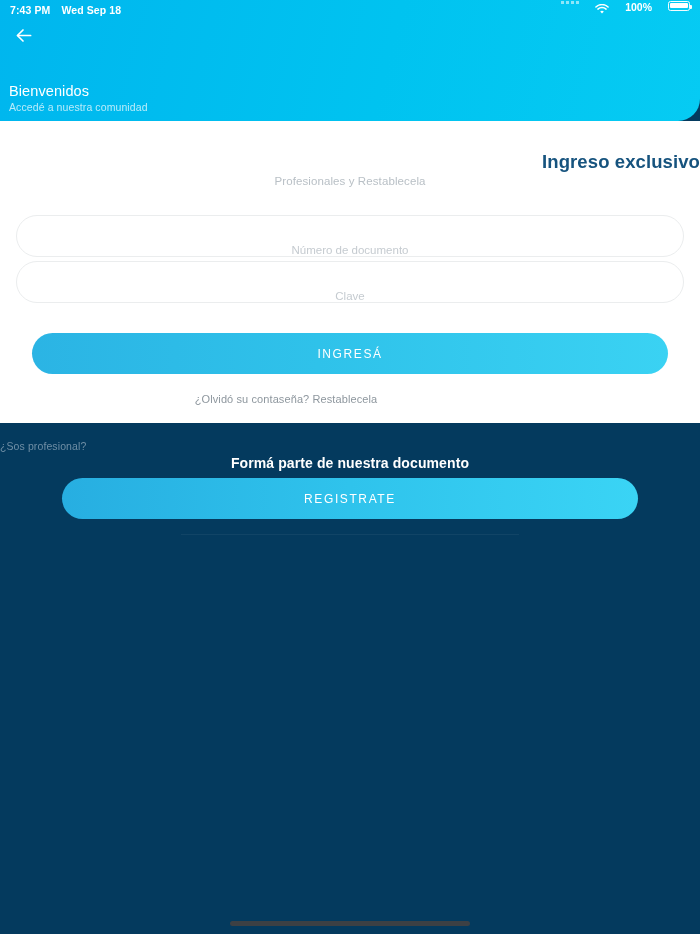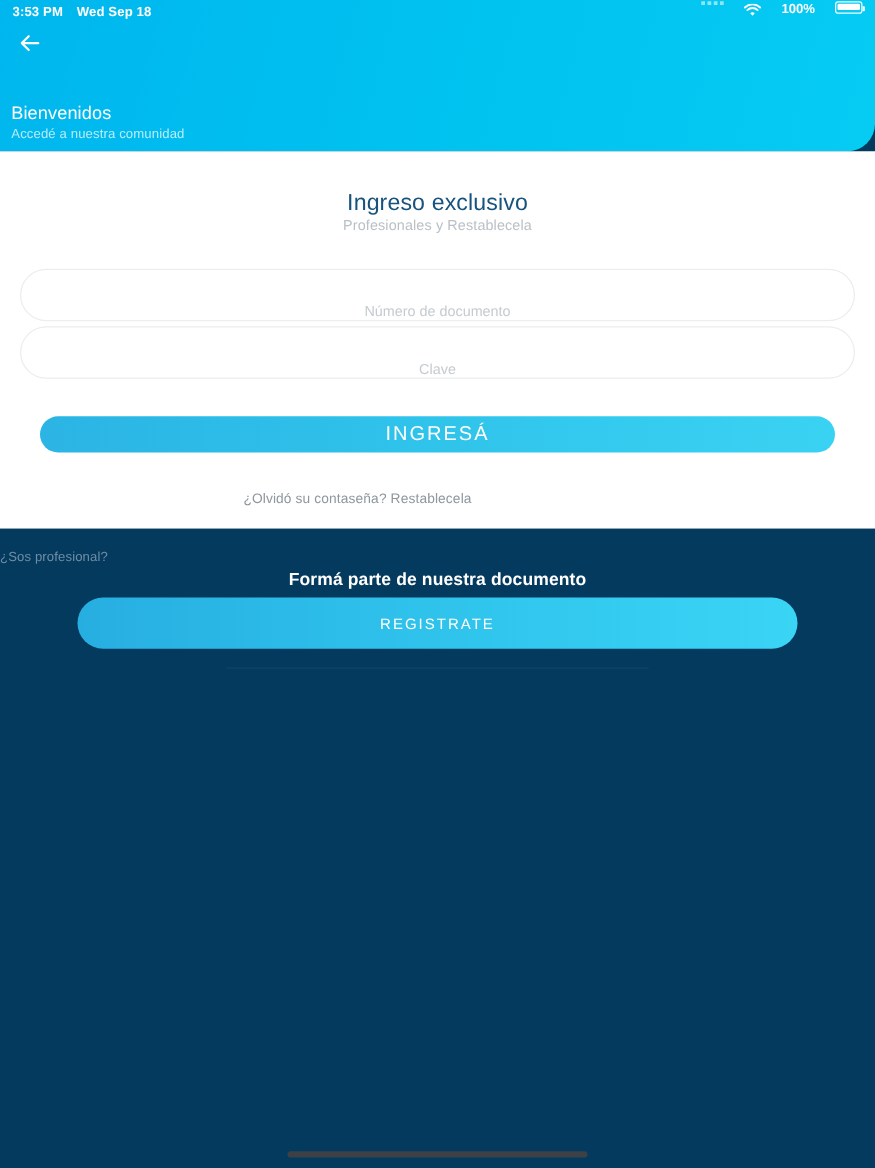--- a/index.html
+++ b/index.html
@@ -88,22 +88,22 @@
   }
 
   
   .login {
     position:absolute; top:121px; left:0;
     width:700px; height:302px;
     background:#ffffff;
   }
   .login-title {
     position:absolute; top:30px; left:0; width:700px;
-    text-align:center;
-    font-size:18.5px; font-weight:normal;
+    text-align:right;
+    font-size:18.5px; font-weight:bold;
     color:#16537e; letter-spacing:.1px;
   }
   .login-sub {
     position:absolute; top:54px; left:0; width:700px;
     text-align:center;
     font-size:11.5px; color:#b9c0c6; letter-spacing:.1px;
   }
 
   .field {
     position:absolute; left:16px;
@@ -114,26 +114,26 @@
     display:flex; align-items:flex-end; justify-content:center;
     font-size:11.5px;
     color:#c5cbd0;
     cursor:text;
   }
   .field-doc  { top:94px; }
   .field-pass { top:140px; }
 
   .btn-login {
     position:absolute; left:32px; top:212px;
-    width:636px; height:29px;
+    width:636px; height:41px;
     border:none; border-radius:21px;
     background:linear-gradient(90deg,#2bb4e4 0%,#2fc2ea 45%,#3ad2f3 100%);
     color:#ffffff;
     font-family:"Liberation Sans", sans-serif;
-    font-size:16px; letter-spacing:1.6px;
+    font-size:12px; letter-spacing:1.6px;
     cursor:pointer;
   }
 
   .forgot {
     position:absolute; top:272px; left:0; width:572px;
     text-align:center;
     font-size:11px; color:#8e979e; letter-spacing:.1px;
     cursor:pointer;
   }
 
@@ -181,21 +181,21 @@
 </style>
 </head>
 <body>
 
 <div id="screen">
 
   <div class="header">
 
     <div class="statusbar">
       <div class="sb-left">
-        <span class="sb-time">3:53 PM</span>
+        <span class="sb-time">7:43 PM</span>
         <span class="sb-date">Wed Sep 18</span>
       </div>
       <div class="sb-right">
         <span class="sb-dots">
           <i></i>
             <i></i>
             <i></i>
             <i></i>
         </span>
         <span class="sb-wifi">

